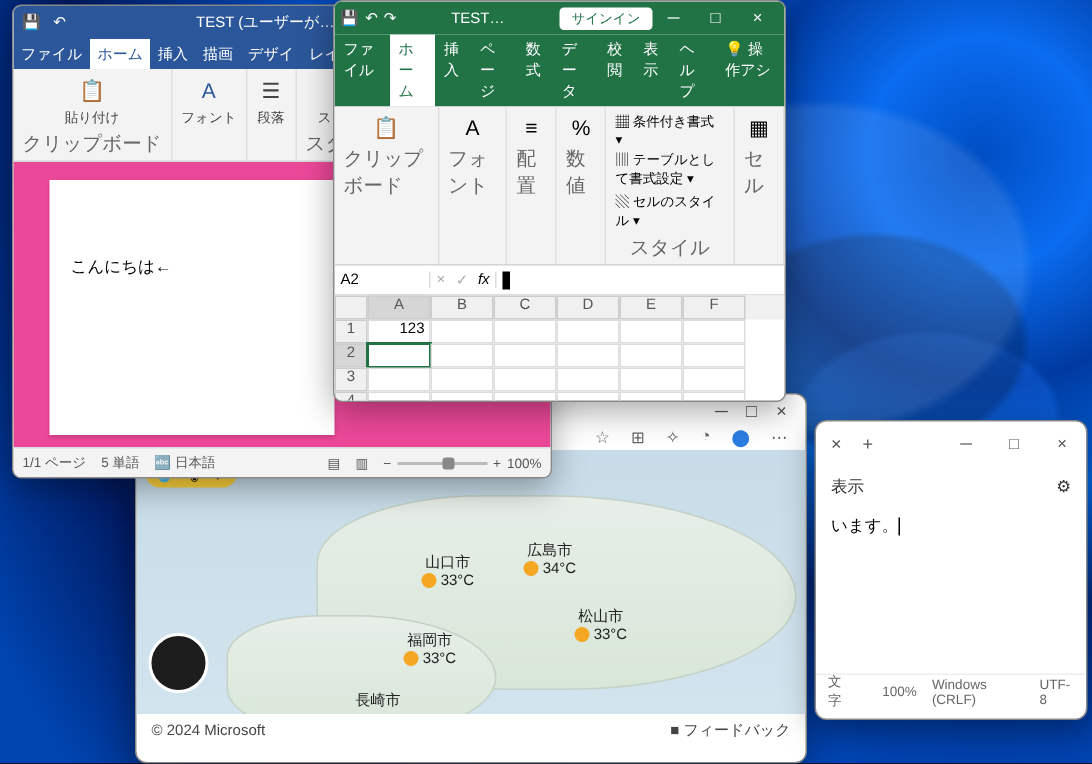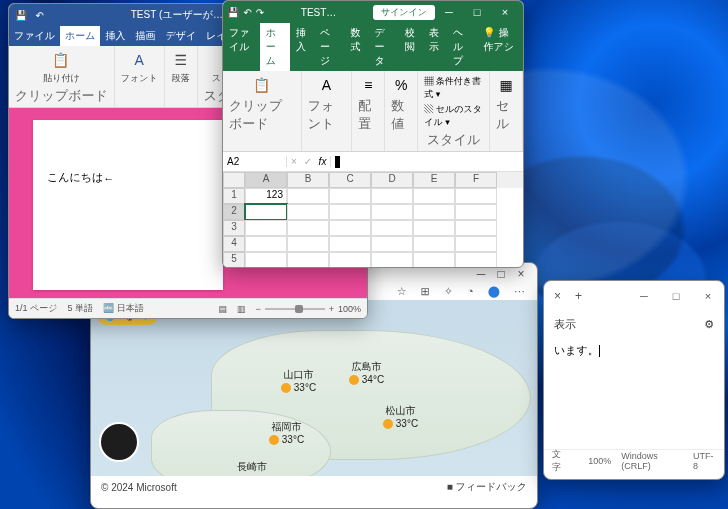--- a/index.html
+++ b/index.html
@@ -244,20 +244,21 @@
     <div class="grp">
       <div class="ic">≡</div>
       <div class="grp-label">配置</div>
     </div>
     <div class="grp">
       <div class="ic">%</div>
       <div class="grp-label">数値</div>
     </div>
     <div class="grp" style="align-items:flex-start">
       <div>▦ <span>条件付き書式 ▾</span></div>
+      <div>▥ <span>テーブルとして書式設定 ▾</span></div>
       <div>▧ <span>セルのスタイル ▾</span></div>
       <div class="grp-label" style="align-self:center">スタイル</div>
     </div>
     <div class="grp">
       <div class="ic">▦</div>
       <div class="grp-label">セル</div>
     </div>
   </div>
   <div class="fx-row">
     <div class="namebox">A2</div>

